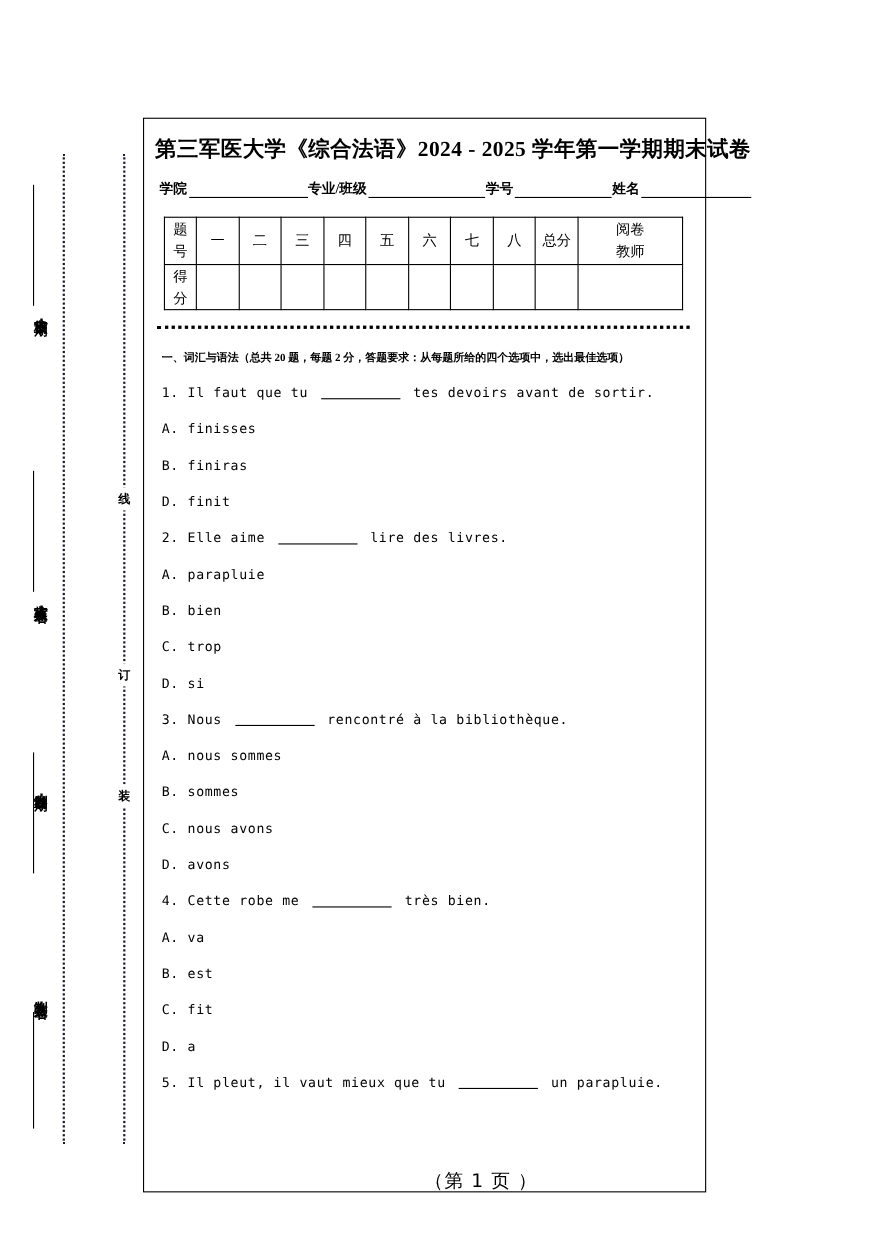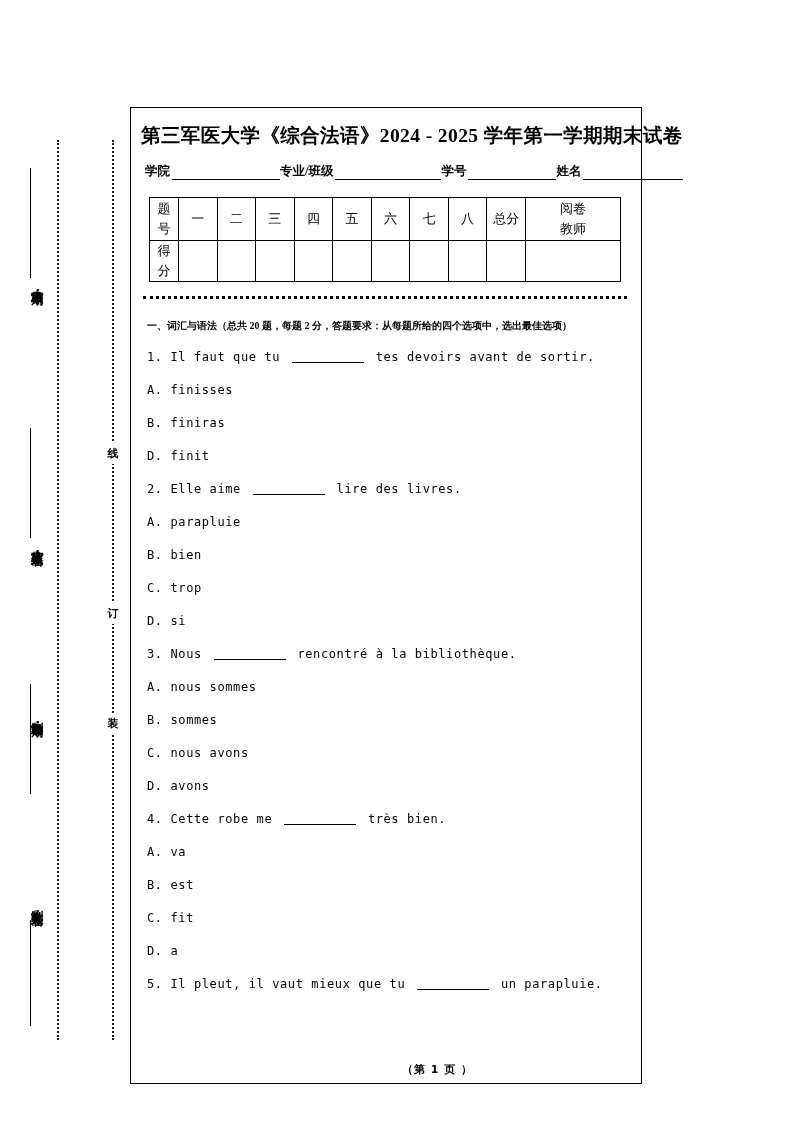--- a/index.html
+++ b/index.html
@@ -185,22 +185,22 @@
   }
 
   
   #page-footer {
     position: absolute;
     left: 130px;
     top: 1062px;
     width: 615px;
     text-align: center;
     font-family: "DejaVu Sans", sans-serif;
-    font-weight: bold;
-    font-size: 11px;
+    font-weight: normal;
+    font-size: 17px;
     letter-spacing: 1px;
   }
 </style>
 </head>
 <body>
 
 <div id="binding-sidebar">
   <div class="dotted-rule outer"></div>
   <div class="dotted-rule inner"></div>
 

